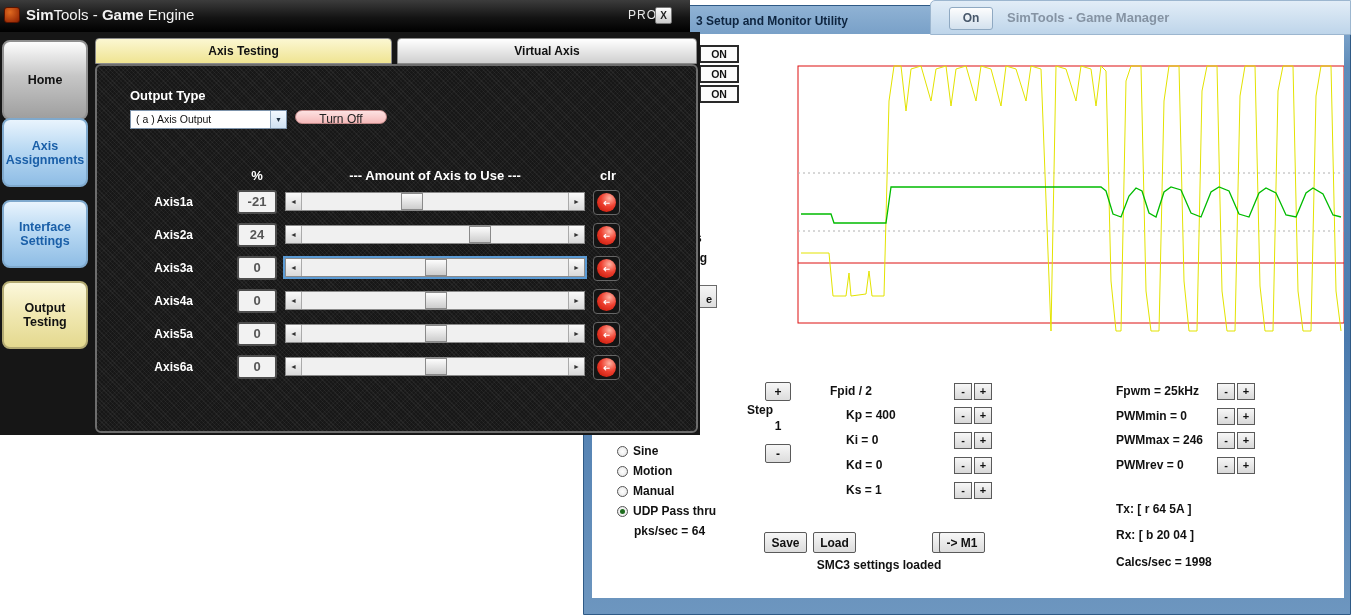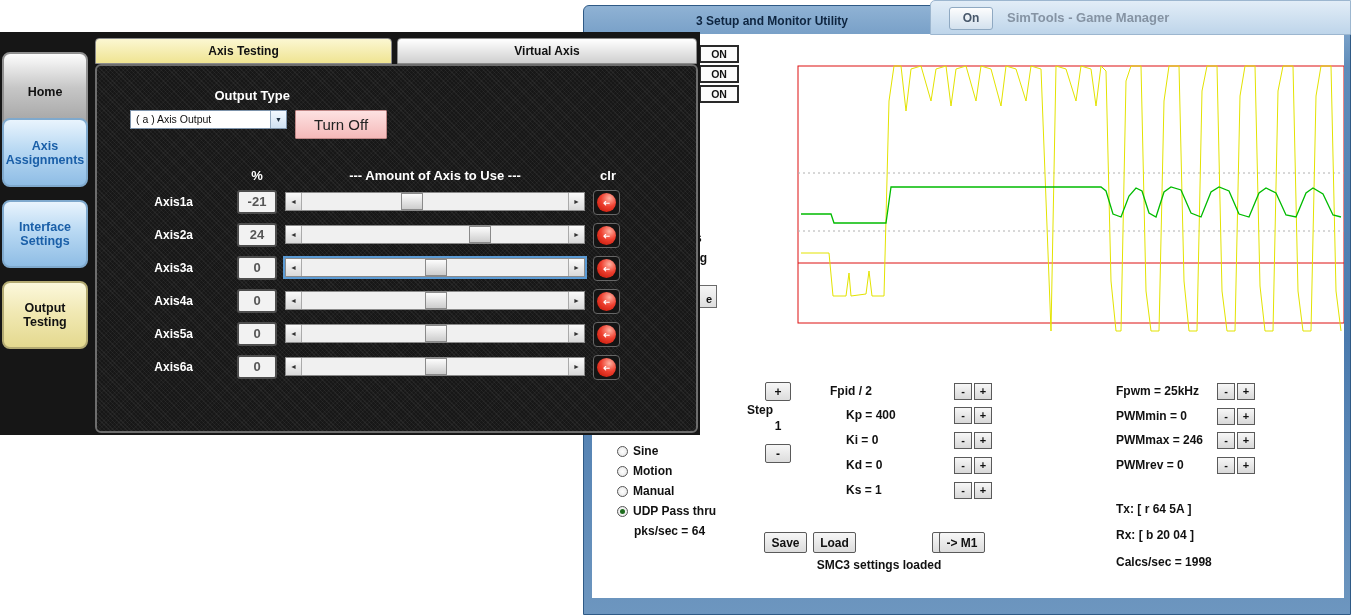--- a/index.html
+++ b/index.html
@@ -64,22 +64,22 @@
   .panel { position:absolute; left:95px; top:64px; width:603px; height:369px;
            background-color:#171717;
            background-image:repeating-linear-gradient(45deg, rgba(255,255,255,0.05) 0 1px, transparent 1px 3px),
                             repeating-linear-gradient(135deg, rgba(255,255,255,0.03) 0 1px, transparent 1px 3px);
            border:2px solid #6d6d6d; border-radius:6px; }
   .p-label { position:absolute; color:#fff; font-weight:bold; }
   .dropdown { position:absolute; left:33px; top:44px; width:157px; height:19px; background:#fff; border:1px solid #7d93ab;
               font-size:10.5px; color:#111; line-height:17px; padding-left:5px; }
   .dd-arrow { position:absolute; right:0; top:0; width:16px; height:100%; background:linear-gradient(#f3f9ff,#cfe1f2);
               border-left:1px solid #93a9c0; font-size:7px; color:#234; text-align:center; line-height:17px; }
-  .turnoff { position:absolute; left:198px; top:44px; width:92px; height:29px; background:linear-gradient(#fde2e2,#f5b9b9);
-             border:1px solid #c08888; border-radius:1px; font-size:15px; color:#222; text-align:center; line-height:17px; }
+  .turnoff { position:absolute; left:198px; top:44px; width:92px; height:14px; background:linear-gradient(#fde2e2,#f5b9b9);
+             border:1px solid #c08888; border-radius:8px; font-size:12px; color:#222; text-align:center; line-height:17px; }
 
   .axis-row { position:absolute; left:0; width:100%; height:25px; }
   .axis-label { position:absolute; left:18px; width:78px; text-align:right; color:#fff; font-weight:bold; font-size:12px; line-height:25px; }
   .axis-value { position:absolute; left:140px; top:0; width:40px; height:24px; background:#f2f2f2; border:2px solid #4e4e4e;
                 border-radius:3px; color:#555; font-weight:bold; font-size:13px; text-align:center; line-height:20px; }
   .slider { position:absolute; left:188px; top:2px; width:300px; height:19px; background:#f0f0f0; border:1px solid #8a8a8a; }
   .slider.focused { outline:2px solid #5b9bd5; }
   .sl-arrow { position:absolute; top:0; width:16px; height:100%; background:linear-gradient(#fbfbfb,#d9d9d9);
               font-size:7px; color:#333; display:flex; align-items:center; justify-content:center; }
   .sl-left  { left:0; border-right:1px solid #aaa; }
@@ -190,44 +190,52 @@
       <div class="sm-label" style="left:524px; top:521px">Calcs/sec = 1998</div>
     </div>
   </div>
 
   <div class="gmbar">
     <button class="gm-on">On</button>
     <div class="gm-title">SimTools - Game Manager</div>
   </div>
 
   <div class="simtools">
+    <div class="st-titlebar">
+      <div class="st-appicon"></div>
+      <div class="st-title">
+        <span class="b">Sim</span><span>Tools - </span><span class="b">Game</span><span> Engine</span>
+      </div>
+      <div class="st-pro">PRO</div>
+      <button class="st-close">X</button>
+    </div>
     <div class="st-body">
 
-      <div class="sb-btn sb-gray" style="top:8px;   height:80px;margin-top:12px;">
+      <div class="sb-btn sb-gray" style="top:8px;   height:80px;">
           <span>Home</span>
         </div>
       <div class="sb-btn sb-blue" style="top:86px;  height:69px;">
           <span>Axis Assignments</span>
         </div>
       <div class="sb-btn sb-blue" style="top:168px; height:68px;">
           <span>Interface Settings</span>
         </div>
       <div class="sb-btn sb-yellow" style="top:249px; height:68px;">
           <span>Output Testing</span>
         </div>
 
       <div class="tab tab-active" style="top:6px;">
           <span>Axis Testing</span>
         </div>
       <div class="tab tab-inactive" style="top:6px;">
           <span>Virtual Axis</span>
         </div>
 
       <div class="panel" style="top:32px;">
-        <div class="p-label" style="left:33px; top:22px; width:160px; text-align:right; font-size:13px;">Output Type</div>
+        <div class="p-label" style="left:33px; top:22px; width:160px; text-align:left; font-size:13px;">Output Type</div>
 
         <div class="dropdown">
           <span>( a ) Axis Output</span>
           <span class="dd-arrow">▼</span>
         </div>
         <button class="turnoff">Turn Off</button>
 
         <div class="p-label" style="left:140px; top:102px; width:40px;  text-align:center; font-size:13px;">%</div>
         <div class="p-label" style="left:188px; top:102px; width:300px; text-align:center; font-size:13px;">---   Amount of Axis to Use   ---</div>
         <div class="p-label" style="left:494px; top:102px; width:34px;  text-align:center; font-size:13px;">clr</div>

